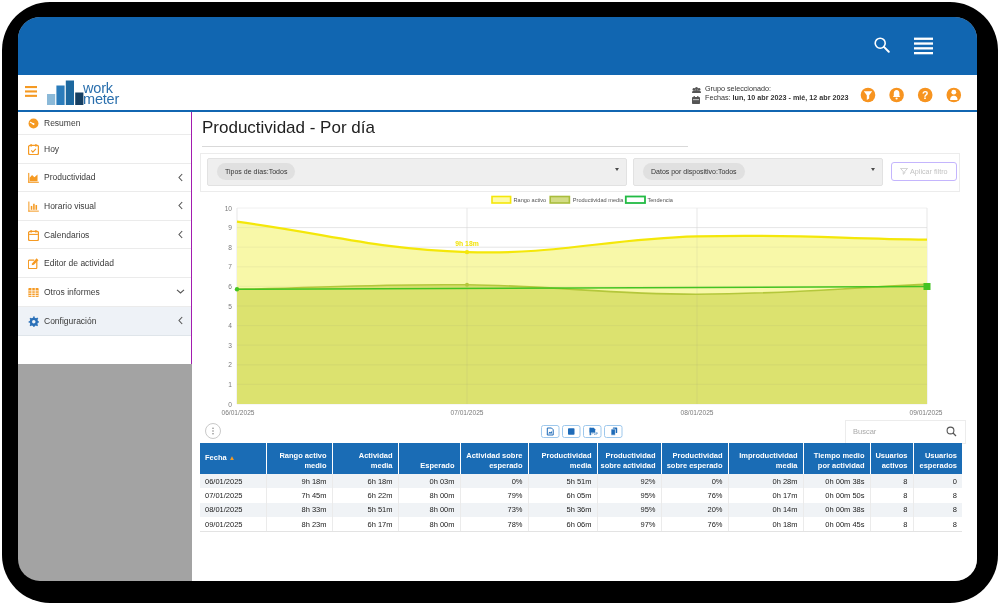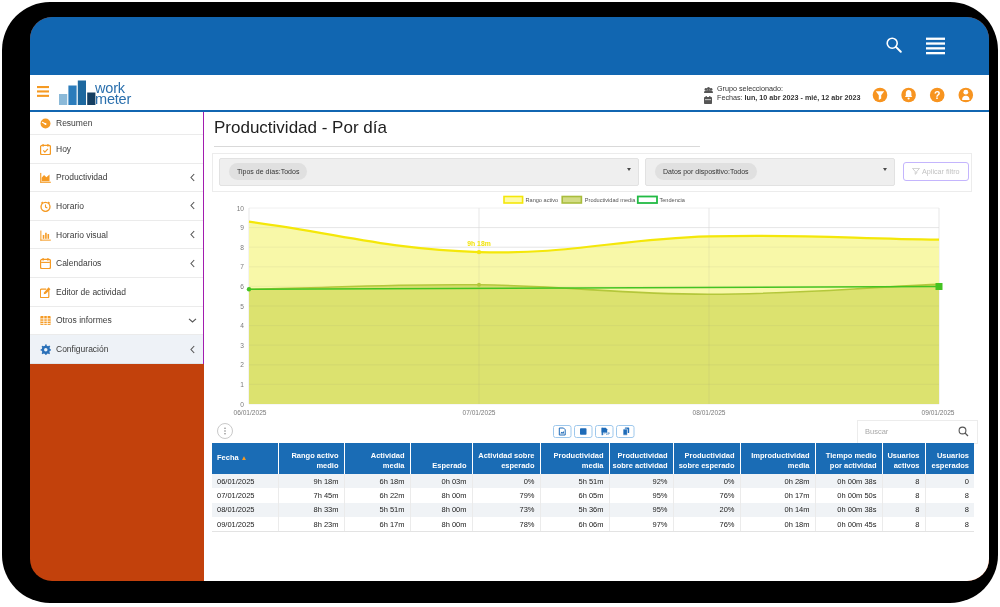--- a/index.html
+++ b/index.html
@@ -1,18 +1,18 @@
 <!DOCTYPE html>
 <html><head>
 <meta charset="utf-8">
 <style>
 html,body{margin:0;padding:0;}
 body{width:1000px;height:607px;background:#fff;font-family:"Liberation Sans",sans-serif;position:relative;overflow:hidden;}
 .frame{position:absolute;left:2px;top:2px;width:996px;height:601px;background:#000;border-radius:48px;}
-.screen{position:absolute;left:30px;top:17px;width:959px;height:564px;background:#c2410c;border-radius:22px;overflow:hidden;}
+.screen{position:absolute;left:18px;top:17px;width:959px;height:564px;background:#a3a3a3;border-radius:22px;overflow:hidden;}
 .topbar{position:absolute;left:0;top:0;width:959px;height:58px;background:#1166b1;}
 .logobar{position:absolute;left:0;top:58px;width:959px;height:35px;background:#fff;border-bottom:2px solid #1166b1;}
 .sidebar{position:absolute;left:0;top:95px;width:173px;height:252px;background:#fff;border-right:4px solid #a21caf;}
 .sitem{position:relative;border-bottom:1px solid #ebebeb;font-size:8.5px;color:#3a3a3a;}
 .sitem .ic{position:absolute;left:10px;top:50%;margin-top:-5px;width:11px;height:11px;}
 .sitem .tx{position:absolute;left:26px;top:50%;margin-top:-5px;line-height:10px;}
 .sitem .ch{position:absolute;right:8px;top:50%;}
 .main{position:absolute;left:174px;top:95px;width:785px;height:567px;background:#fff;}
 th.h,th.hf{background:#1a6cb5;color:#fff;font-weight:bold;font-size:7.5px;line-height:9.5px;padding:3px 5px 4px 2px;height:24px;text-align:right;border-left:1px solid #fff;vertical-align:bottom;}
 th.hf{text-align:left;border-left:none;padding-left:5px;vertical-align:middle;}
@@ -110,31 +110,20 @@
         </svg>
       <span class="tx">Hoy</span>
     </div>
     <div class="sitem" style="height:27.6px;">
       <svg class="ic" viewBox="0 0 12 12">
           <path d="M1.8 10 L1.8 6.2 L4.4 3.4 L7 5.8 L10.4 2.6 L10.4 10 Z" fill="#f59a23"></path>
           <rect x="0.2" y="1" width="1.2" height="10.6" fill="#f59a23"></rect>
           <rect x="0.2" y="10.6" width="11.6" height="1.2" fill="#f59a23"></rect>
         </svg>
       <span class="tx">Productividad</span>
-        <svg class="ch" style="width:5px;height:9px;margin-top:-4.5px;" viewBox="0 0 5 9">
-          <path d="M4.2 1 L1 4.5 L4.2 8" stroke="#555" stroke-width="1.1" fill="none"></path>
-        </svg>
-    </div>
-    <div class="sitem" style="height:27.6px;">
-      <svg class="ic" viewBox="0 0 12 12">
-          <circle cx="6" cy="6.4" r="4.9" fill="none" stroke="#f59a23" stroke-width="1.5"></circle>
-          <path d="M6 3.8 L6 6.6 L8 7.6" fill="none" stroke="#f59a23" stroke-width="1.2"></path>
-          <path d="M1.5 2.6 L3 1.1 M10.5 2.6 L9 1.1" stroke="#f59a23" stroke-width="1.4"></path>
-        </svg>
-      <span class="tx">Horario</span>
         <svg class="ch" style="width:5px;height:9px;margin-top:-4.5px;" viewBox="0 0 5 9">
           <path d="M4.2 1 L1 4.5 L4.2 8" stroke="#555" stroke-width="1.1" fill="none"></path>
         </svg>
     </div>
     <div class="sitem" style="height:27.6px;text-decoration:underline;">
       <svg class="ic" viewBox="0 0 12 12">
           <rect x="0.4" y="0.6" width="1.1" height="11" fill="#f59a23"></rect>
           <rect x="0.4" y="10.5" width="11.4" height="1.1" fill="#f59a23"></rect>
           <rect x="3" y="5.4" width="1.7" height="4.2" fill="#f59a23"></rect>
           <rect x="5.6" y="3" width="1.7" height="6.6" fill="#f59a23"></rect>

